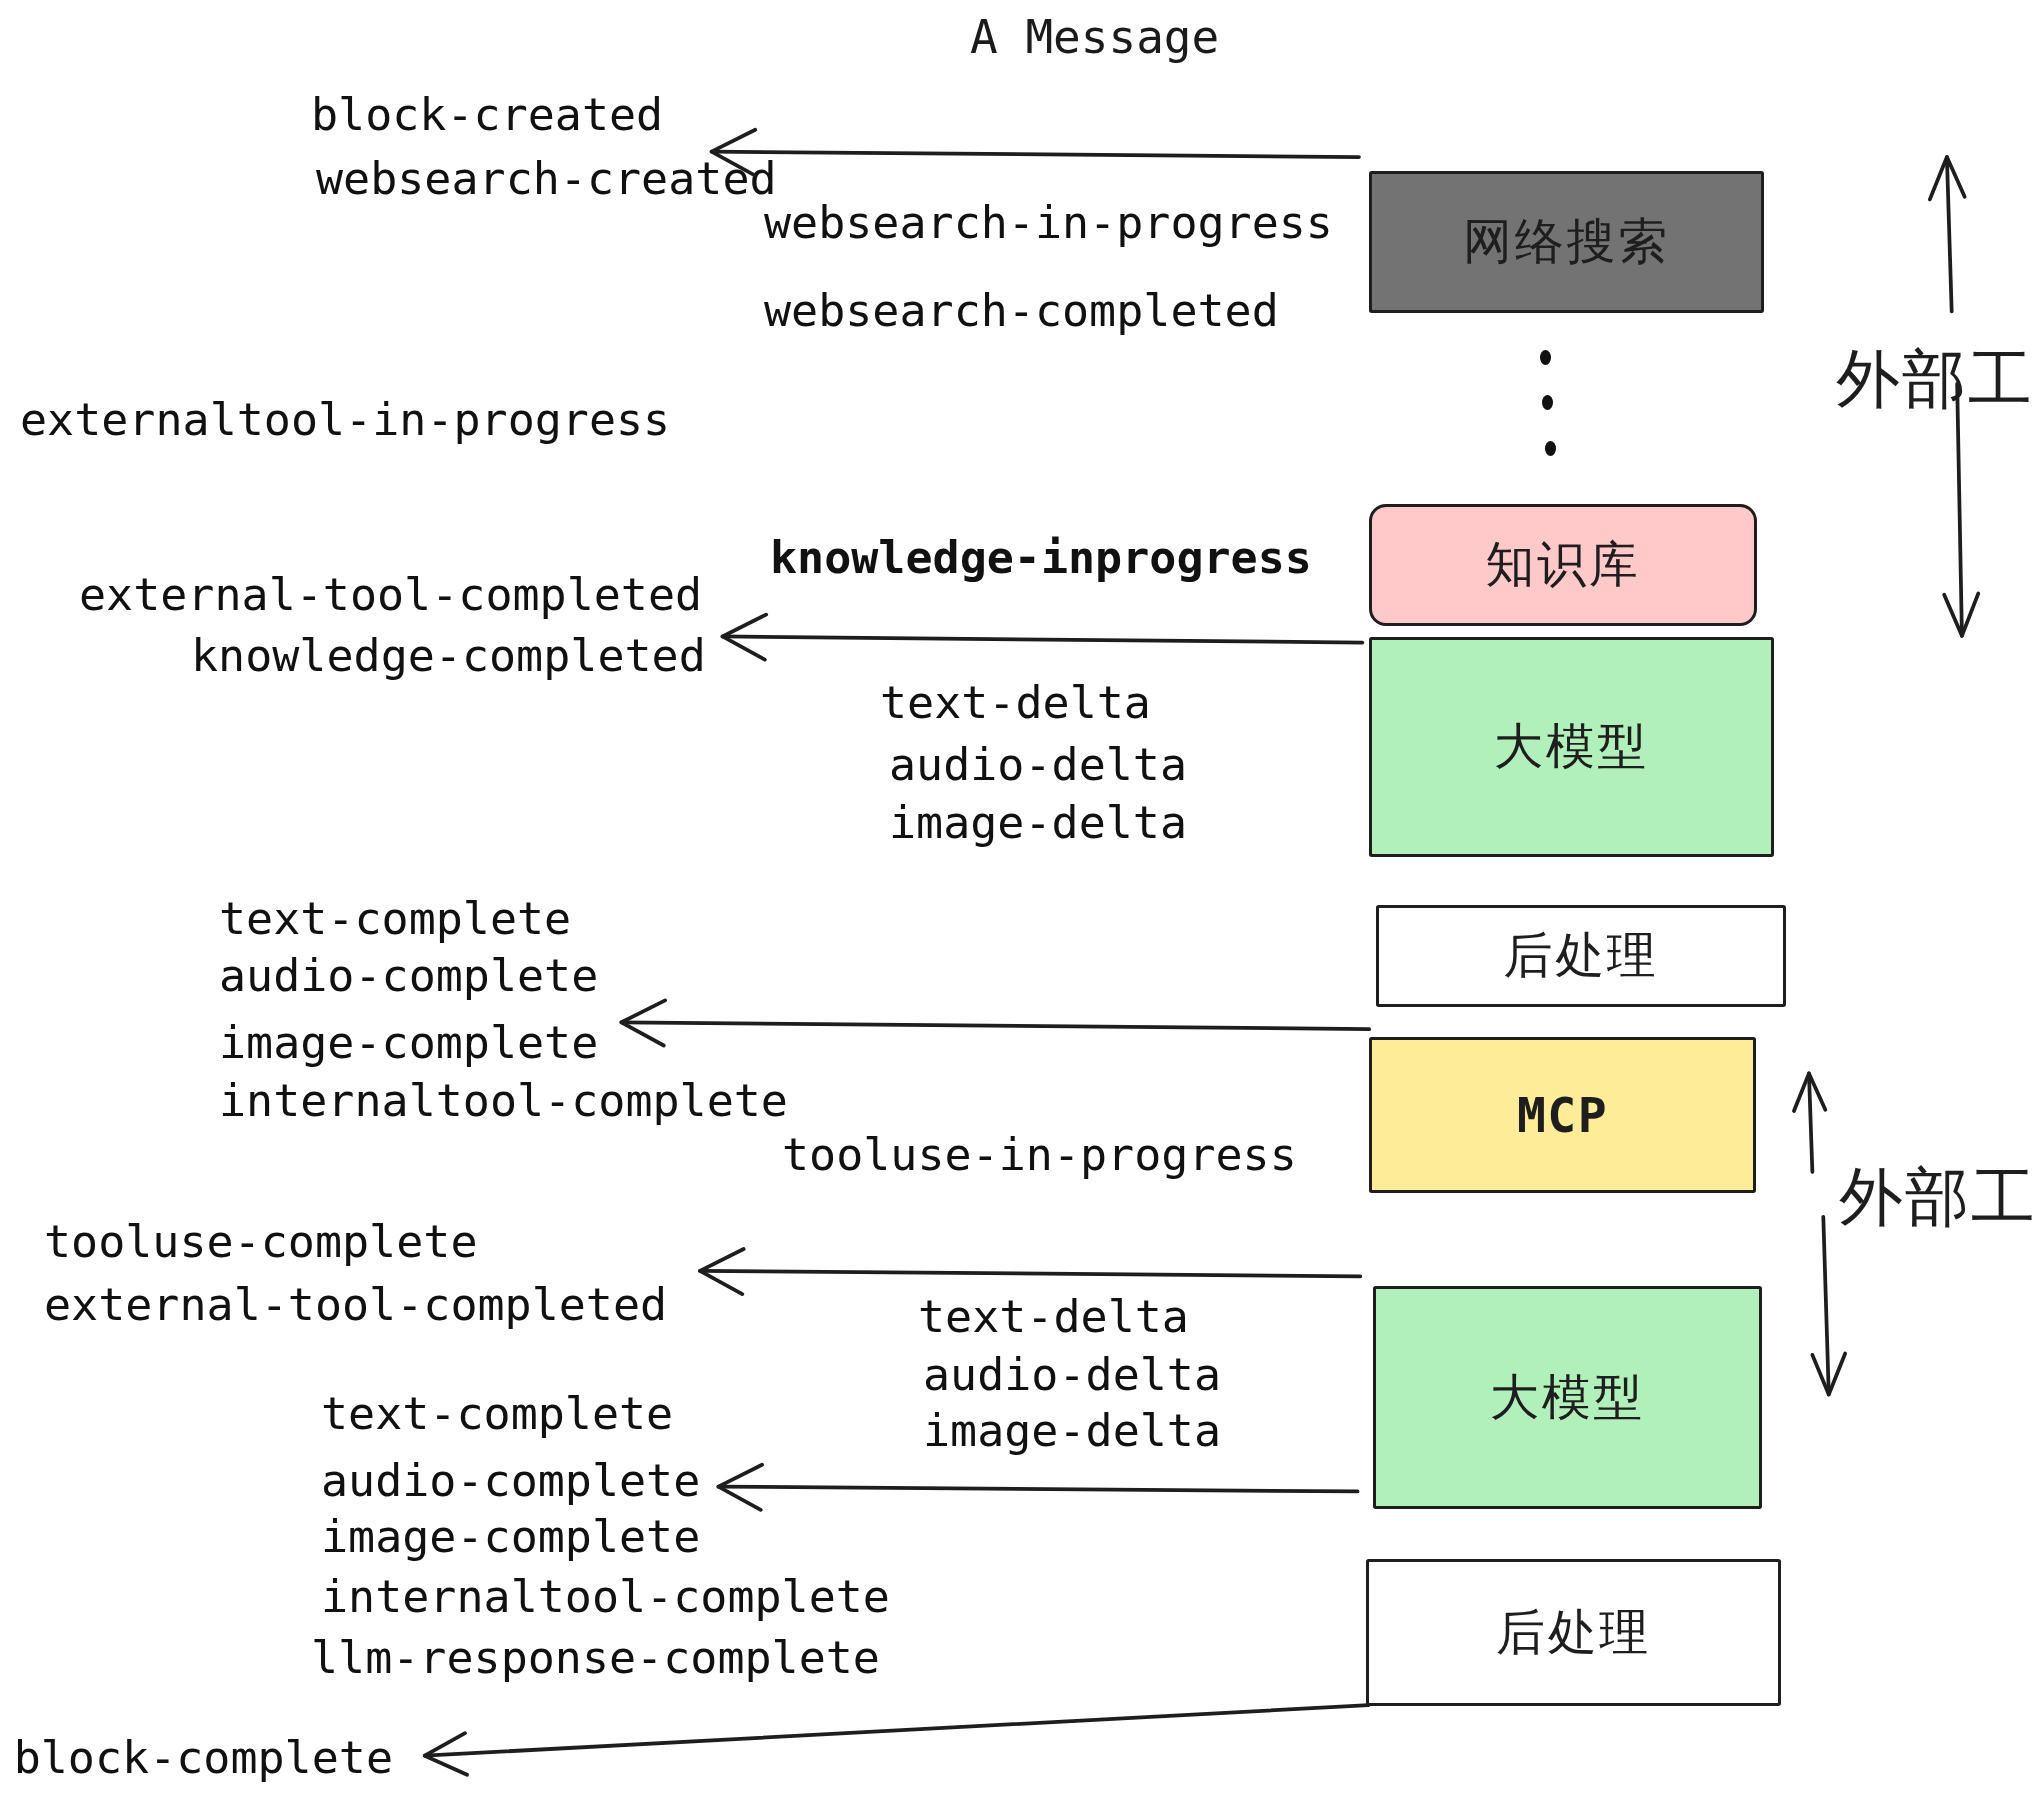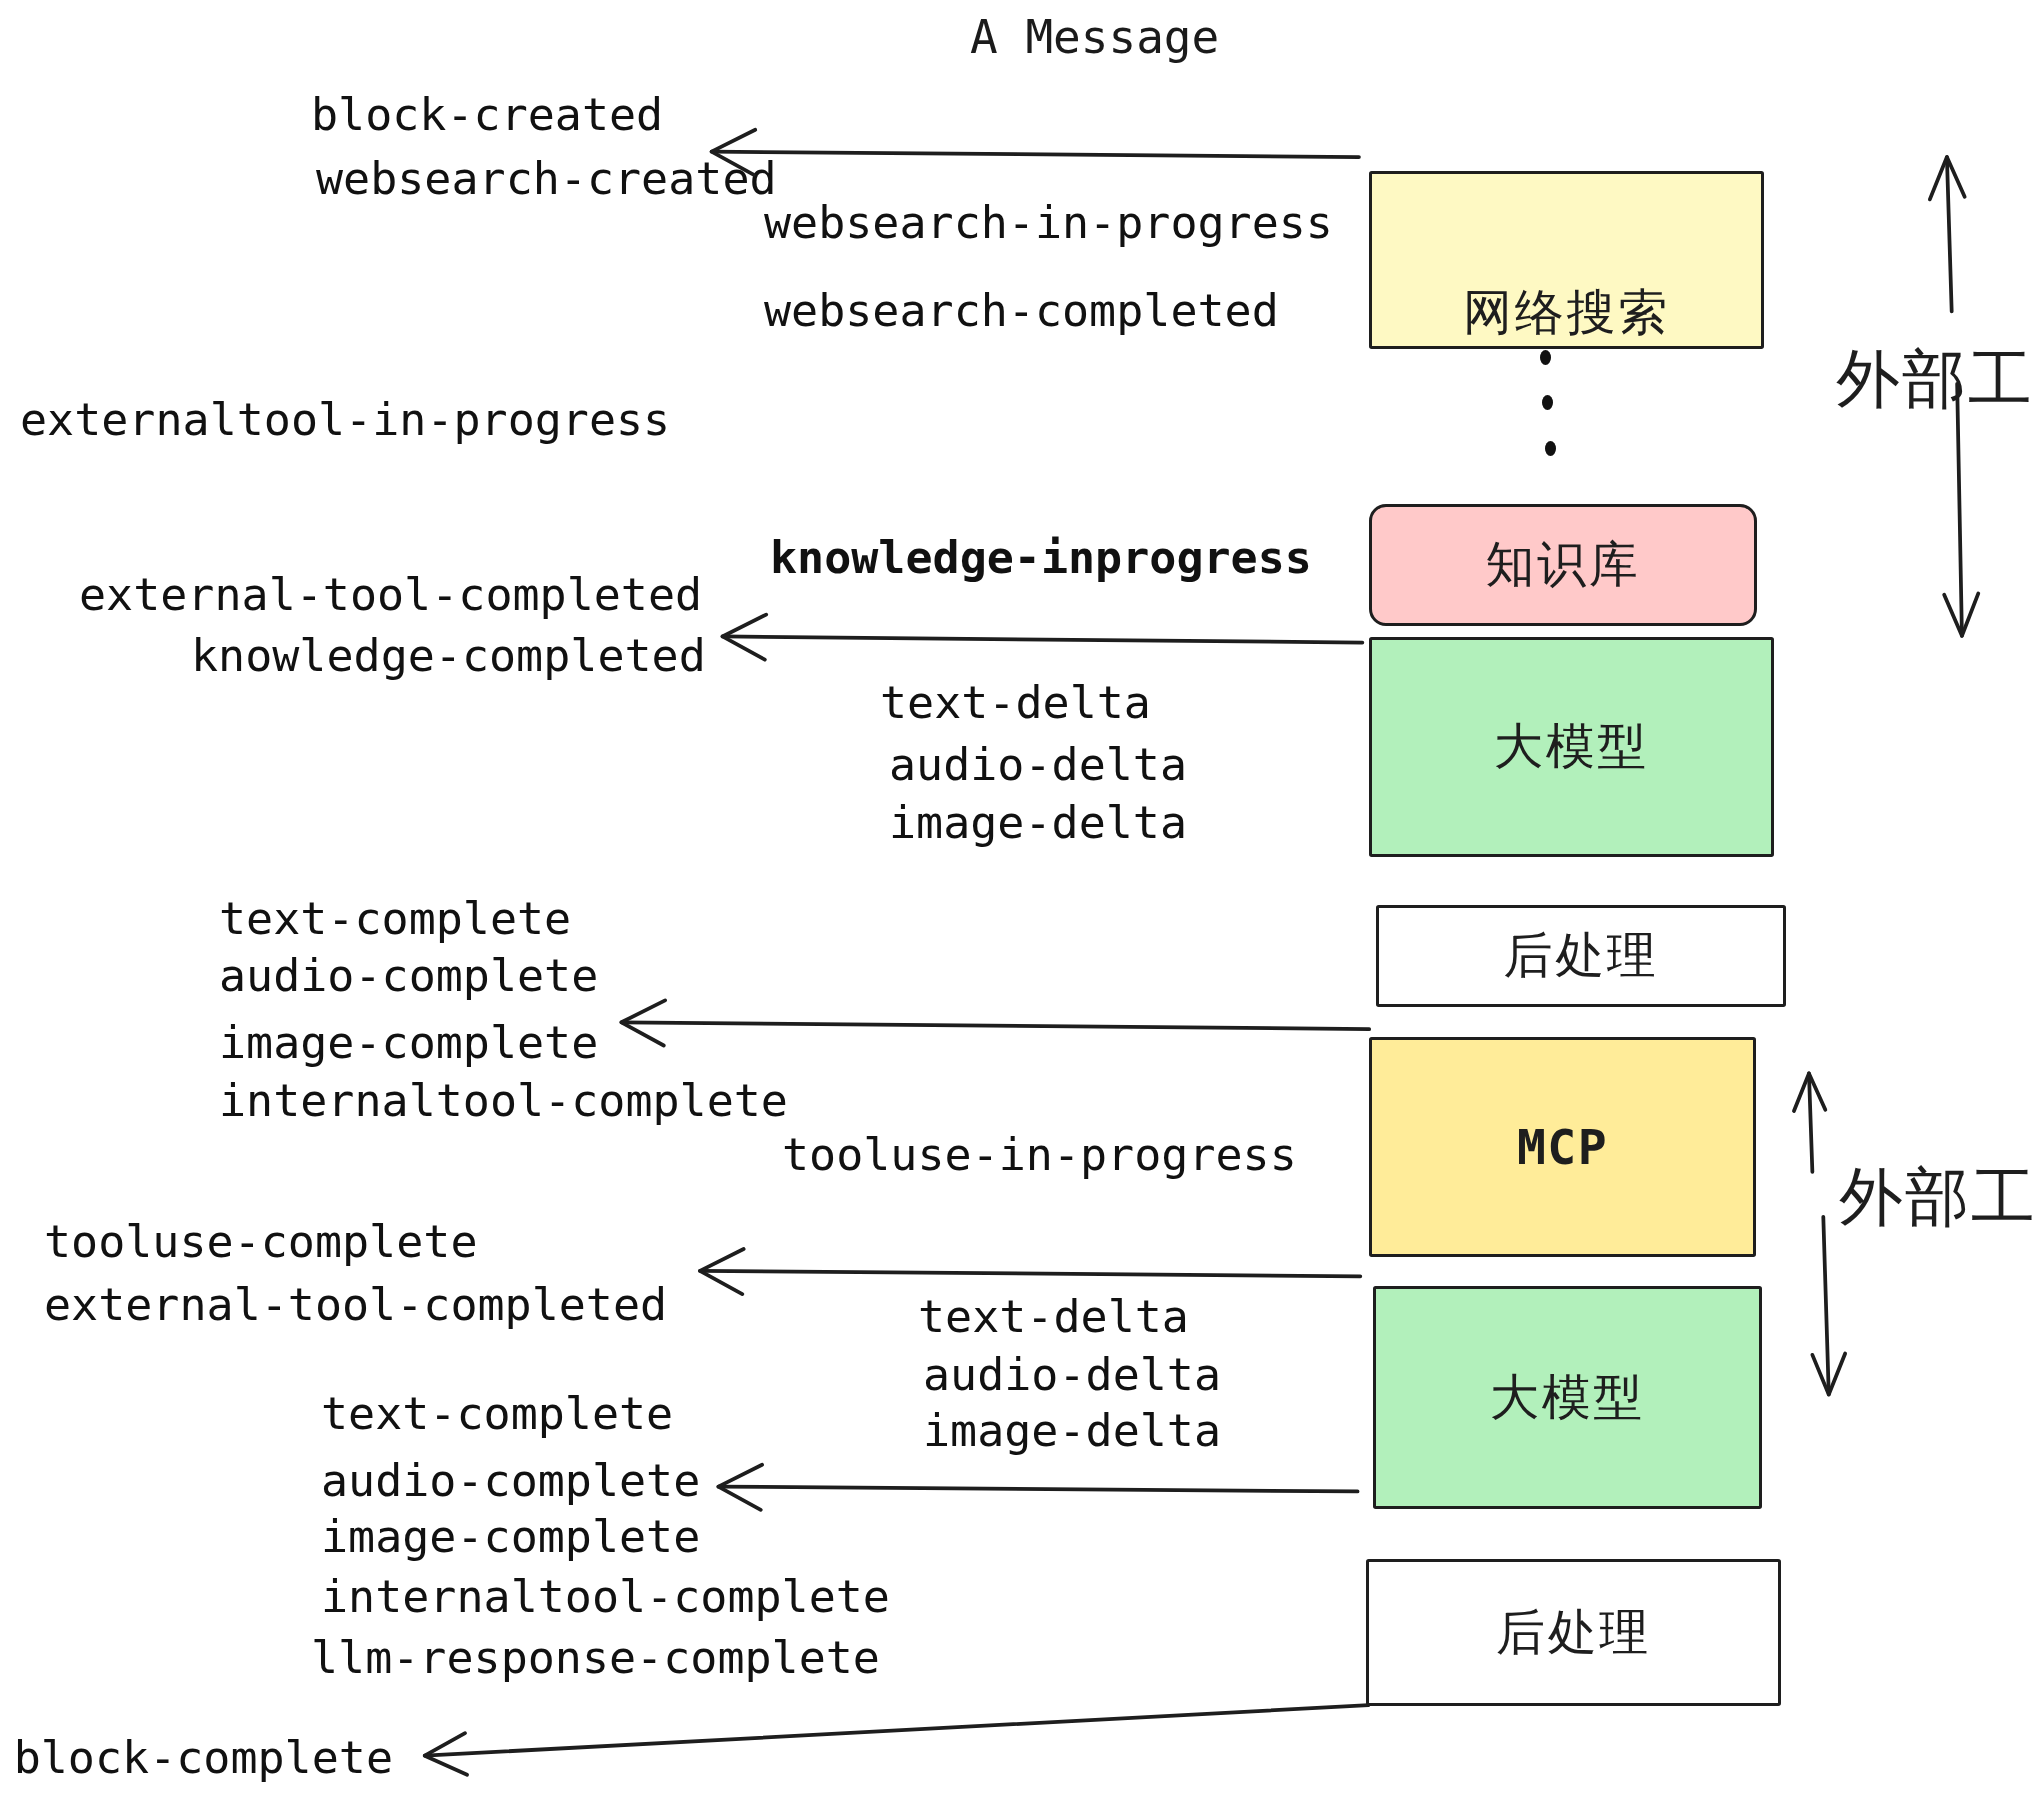--- a/index.html
+++ b/index.html
@@ -106,41 +106,41 @@
   <div class="ev" style="left:923px;top:1408px;">image-delta</div>
 
   <div class="ev" style="left:321px;top:1391px;">text-complete</div>
   <div class="ev" style="left:321px;top:1458px;">audio-complete</div>
   <div class="ev" style="left:321px;top:1514px;">image-complete</div>
   <div class="ev" style="left:321px;top:1574px;">internaltool-complete</div>
   <div class="ev" style="left:311px;top:1635px;">llm-response-complete</div>
 
   <div class="ev" style="left:13.7px;top:1735px;">block-complete</div>
 
-  <div class="node" style="left: 1369px; top: 171px; width: 395px; height: 178px; background: #fef9c3; align-items: flex-end;">
+  <div class="node" style="left: 1369px; top: 171px; width: 395px; height: 142px; background: #737373;">
     <span>网络搜索</span>
   </div>
 
   <div class="dot" style="left:1540px;top:350px;"></div>
   <div class="dot" style="left:1542px;top:395px;"></div>
   <div class="dot" style="left:1545px;top:441px;"></div>
 
   <div class="node" style="left: 1369px; top: 504px; width: 388px; height: 122px; background: rgb(255, 201, 201); border-radius: 17px;">
     <span>知识库</span>
   </div>
 
   <div class="node" style="left: 1369px; top: 637px; width: 405px; height: 220px; background: rgb(178, 240, 187);">
     <span>大模型</span>
   </div>
 
   <div class="node" style="left: 1376px; top: 905px; width: 410px; height: 102px; background: rgb(255, 255, 255);">
     <span>后处理</span>
   </div>
 
-  <div class="node mono" style="left: 1369px; top: 1037px; width: 387px; height: 220px; background: rgb(255, 236, 153);">
+  <div class="node mono" style="left: 1369px; top: 1037px; width: 387px; height: 156px; background: rgb(255, 236, 153);">
     <span>MCP</span>
   </div>
 
   <div class="node" style="left: 1373px; top: 1286px; width: 389px; height: 223px; background: rgb(178, 240, 187);">
     <span>大模型</span>
   </div>
 
   <div class="node" style="left: 1366px; top: 1559px; width: 415px; height: 147px; background: rgb(255, 255, 255);">
     <span>后处理</span>
   </div>

